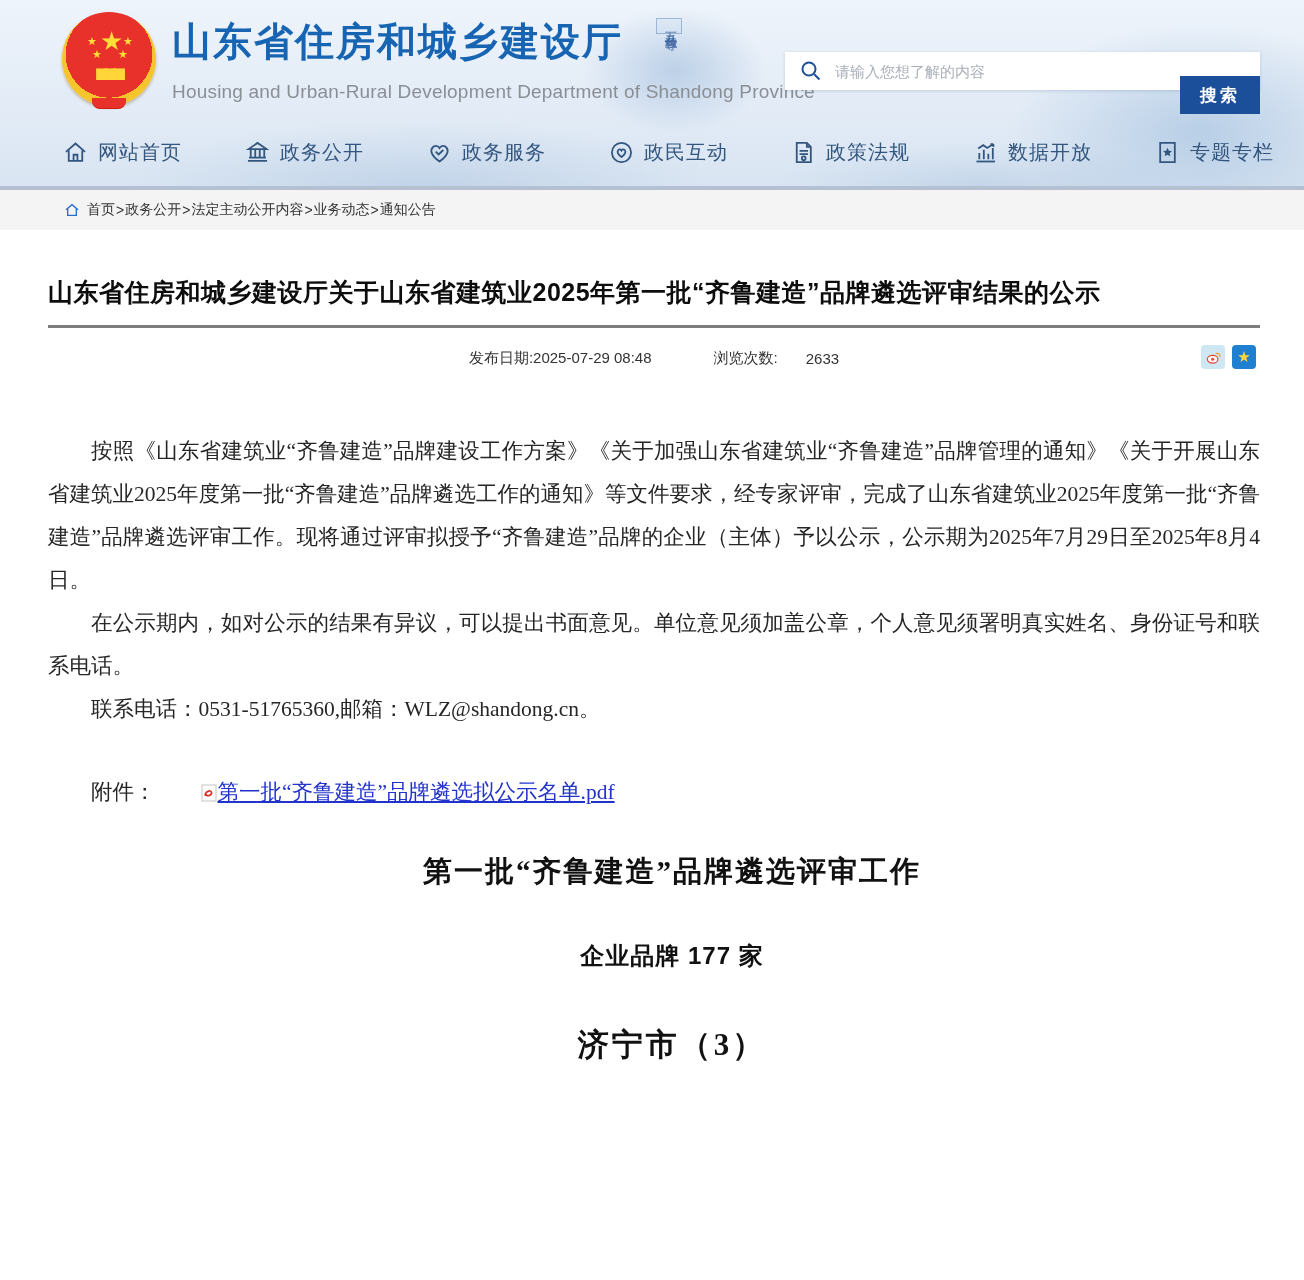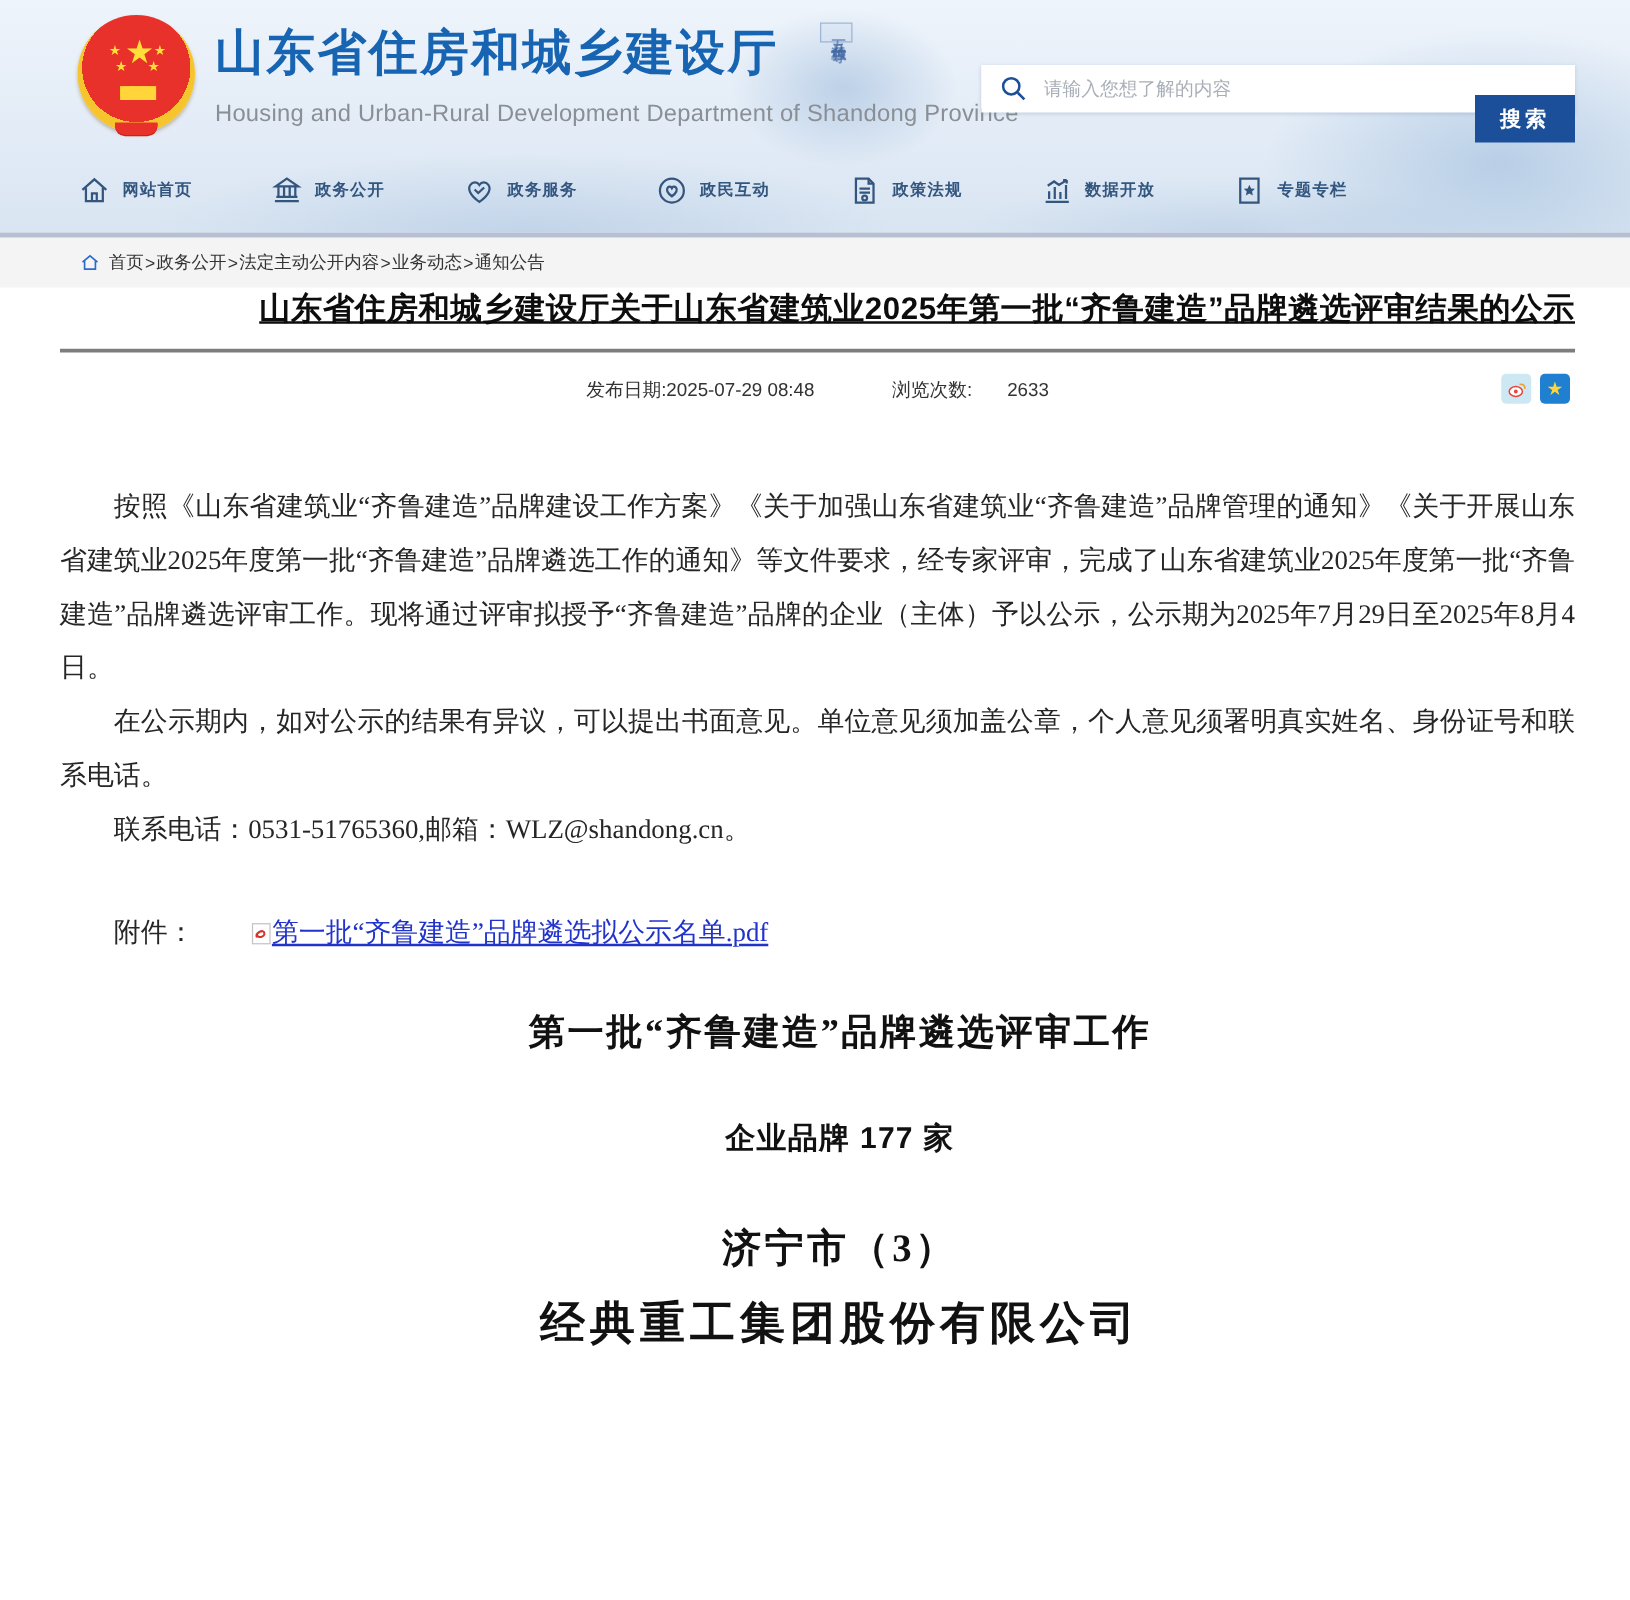--- a/index.html
+++ b/index.html
@@ -41,31 +41,31 @@
   .search-icon { margin-left:14px; flex:0 0 24px; height:24px; }
   .search-input { flex:1; border:none; outline:none; height:100%; padding:0 10px 0 12px;
     font-size:15px; color:#333; background:transparent; }
   .search-input::placeholder { color:#a9afb8; }
   .search-btn { flex:0 0 80px; height:38px; background:#1b4f9a; color:#fff; border:none;
     font-size:17px; font-weight:bold; letter-spacing:3px; cursor:pointer;margin-top:48px; }
 
   .nav { position:absolute; left:62px; bottom:8px; height:52px; display:flex; align-items:center; gap:62px; }
   .nav-item { display:flex; align-items:center; gap:9px; cursor:pointer; }
   .nav-item svg { width:27px; height:27px; }
-  .nav-label { font-size:13px; font-weight:bold; color:#33567f; letter-spacing:1px; }
+  .nav-label { font-size:20px; font-weight:normal; color:#33567f; letter-spacing:1px; }
 
   
   .breadcrumb { width:1304px; height:40px; background:#f4f4f4; display:flex; align-items:center; padding-left:64px; }
   .breadcrumb svg { width:16px; height:16px; margin-right:7px; }
   .crumb { font-size:14px; color:#333; cursor:pointer; }
   .crumb-sep { font-size:14px; color:#333; margin:0 1px; }
 
   
   .article { position:relative; padding:0 44px 0 48px; }
-  .article-title { text-align:right; font-size:25px; font-weight:bold; color:#0d0d0d; letter-spacing:.5px;text-decoration:underline; }
+  .article-title { margin-top:46px; text-align:left; font-size:25px; font-weight:bold; color:#0d0d0d; letter-spacing:.5px; }
   .title-rule { margin-top:16px; height:3px; background:#7d7d7d; }
   .meta-row { position:relative; margin-top:16px; height:28px; display:flex; justify-content:center; align-items:center; font-size:15px; color:#333; }
   .meta-pub { margin-right:62px; }
   .meta-views-label { margin-right:28px; }
   .share-icons { position:absolute; right:4px; top:1px; display:flex; gap:7px; }
   .share-icons .sicon { width:24px; height:24px; border-radius:4px; display:flex; align-items:center; justify-content:center; cursor:pointer; }
   .sicon.weibo { background:#cde7f3; }
   .sicon.qzone { background:#1f7fd0; color:#ffd43d; font-size:15px; }
 
   .body-text { margin-top:58px; font-family:"Liberation Serif","DejaVu Serif",serif; font-size:21.5px; line-height:43px; color:#262626; text-align:justify; }
@@ -222,16 +222,15 @@
     <span>附件：</span><span class="pdf-ic"><svg width="16" height="18" viewBox="0 0 16 18">
           <rect x="1" y="1" width="14" height="16" fill="#fff" stroke="#c4c4c4"></rect>
           <path d="M4.5 12 C3 8 10 5 10.5 8.5 C11 11.5 5 13.5 4.2 9" fill="none" stroke="#d63327" stroke-width="1.7"></path>
         </svg></span><span class="att-link">第一批“齐鲁建造”品牌遴选拟公示名单.pdf</span>
   </div>
 
   <div class="doc">
     <div class="doc-heading">第一批“齐鲁建造”品牌遴选评审工作</div>
     <div class="doc-sub">企业品牌 177 家</div>
     <div class="doc-city">济宁市（3）</div>
-    <div class="doc-company">经典重工集团股份有限公司</div>
   </div>
 
 </div>
 
 </body></html>

